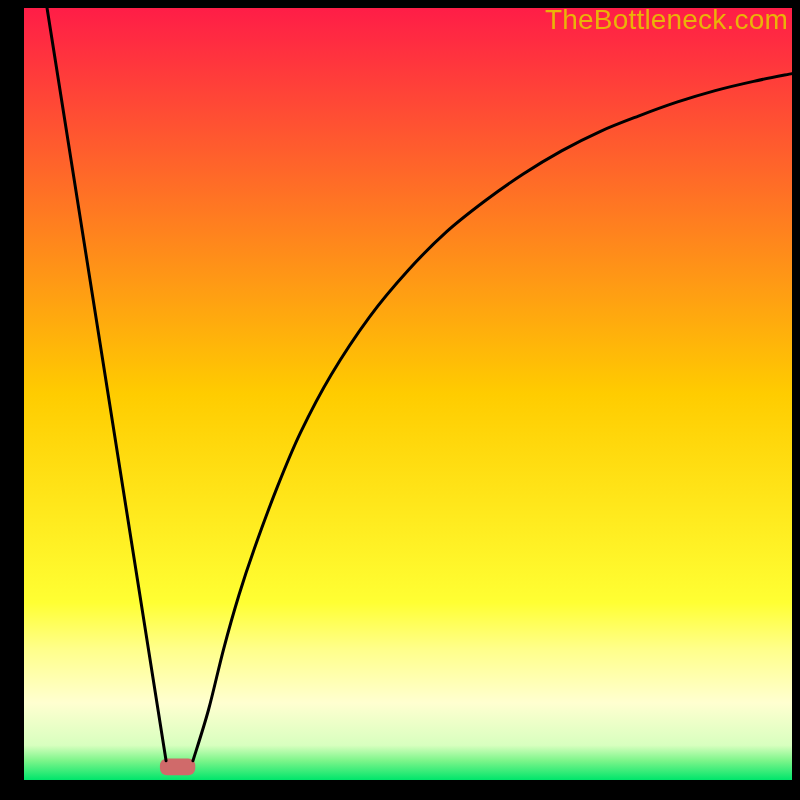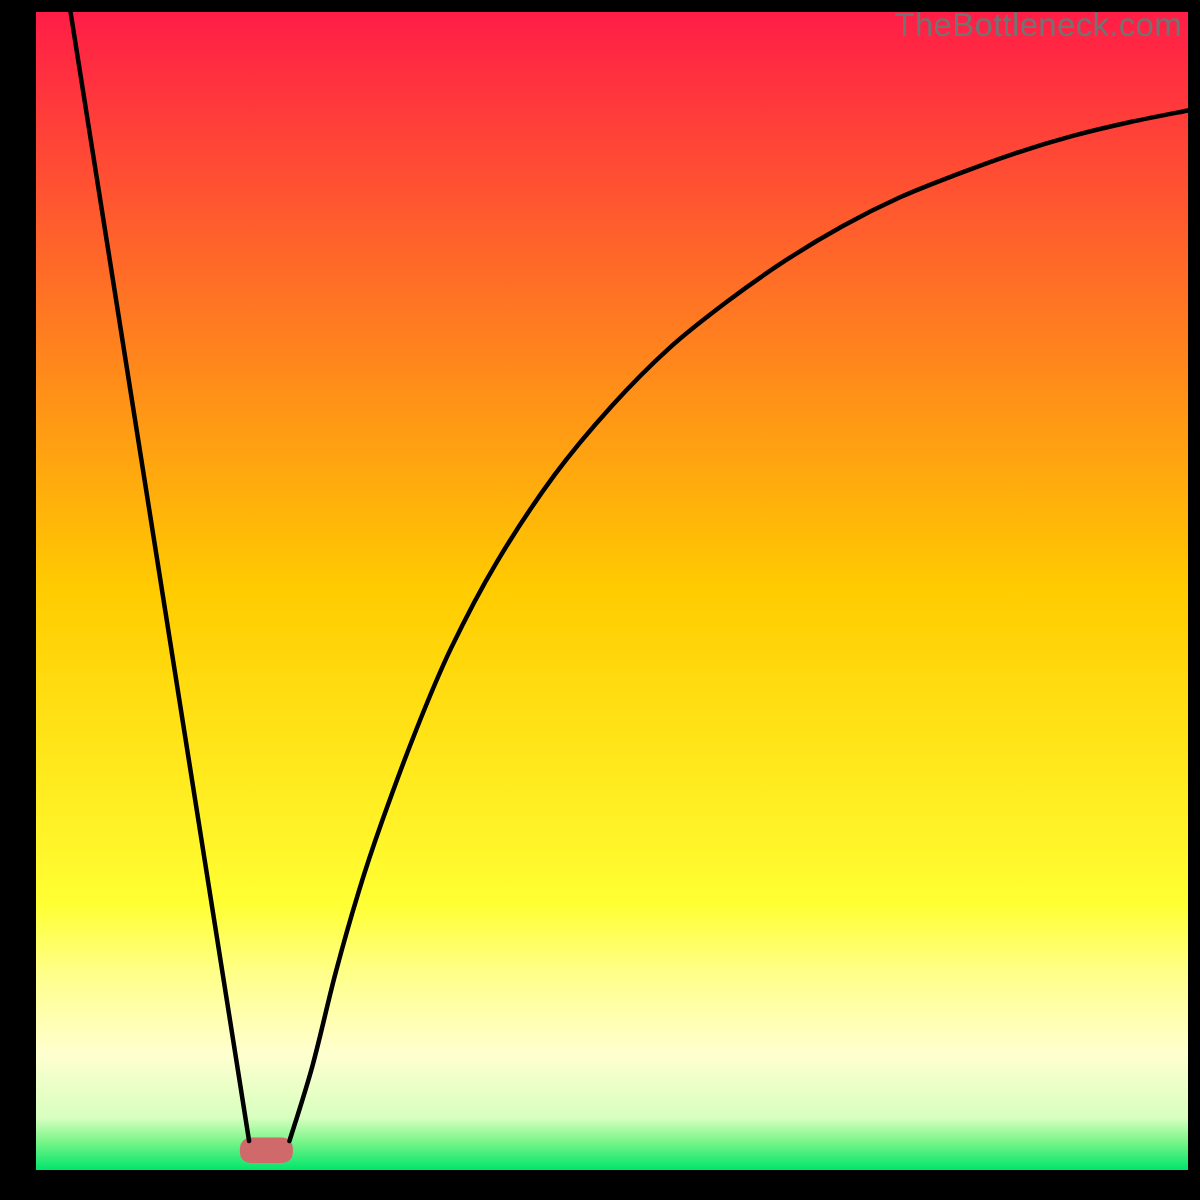--- a/index.html
+++ b/index.html
@@ -16,22 +16,22 @@
     width: 800px;
     height: 800px;
   }
   svg {
     display: block;
   }
   .watermark {
     position: absolute;
     top: 4px;
     right: 12px;
-    color: #737373;
-    font-size: 22px;
+    color: #eab308;
+    font-size: 28px;
     font-weight: 400;
     letter-spacing: 0.2px;
     user-select: none;
   }
 </style>
 </head>
 <body>
 
 <div class="chart-wrap">
   <svg id="chart-svg" width="800" height="800" viewBox="0 0 800 800">

